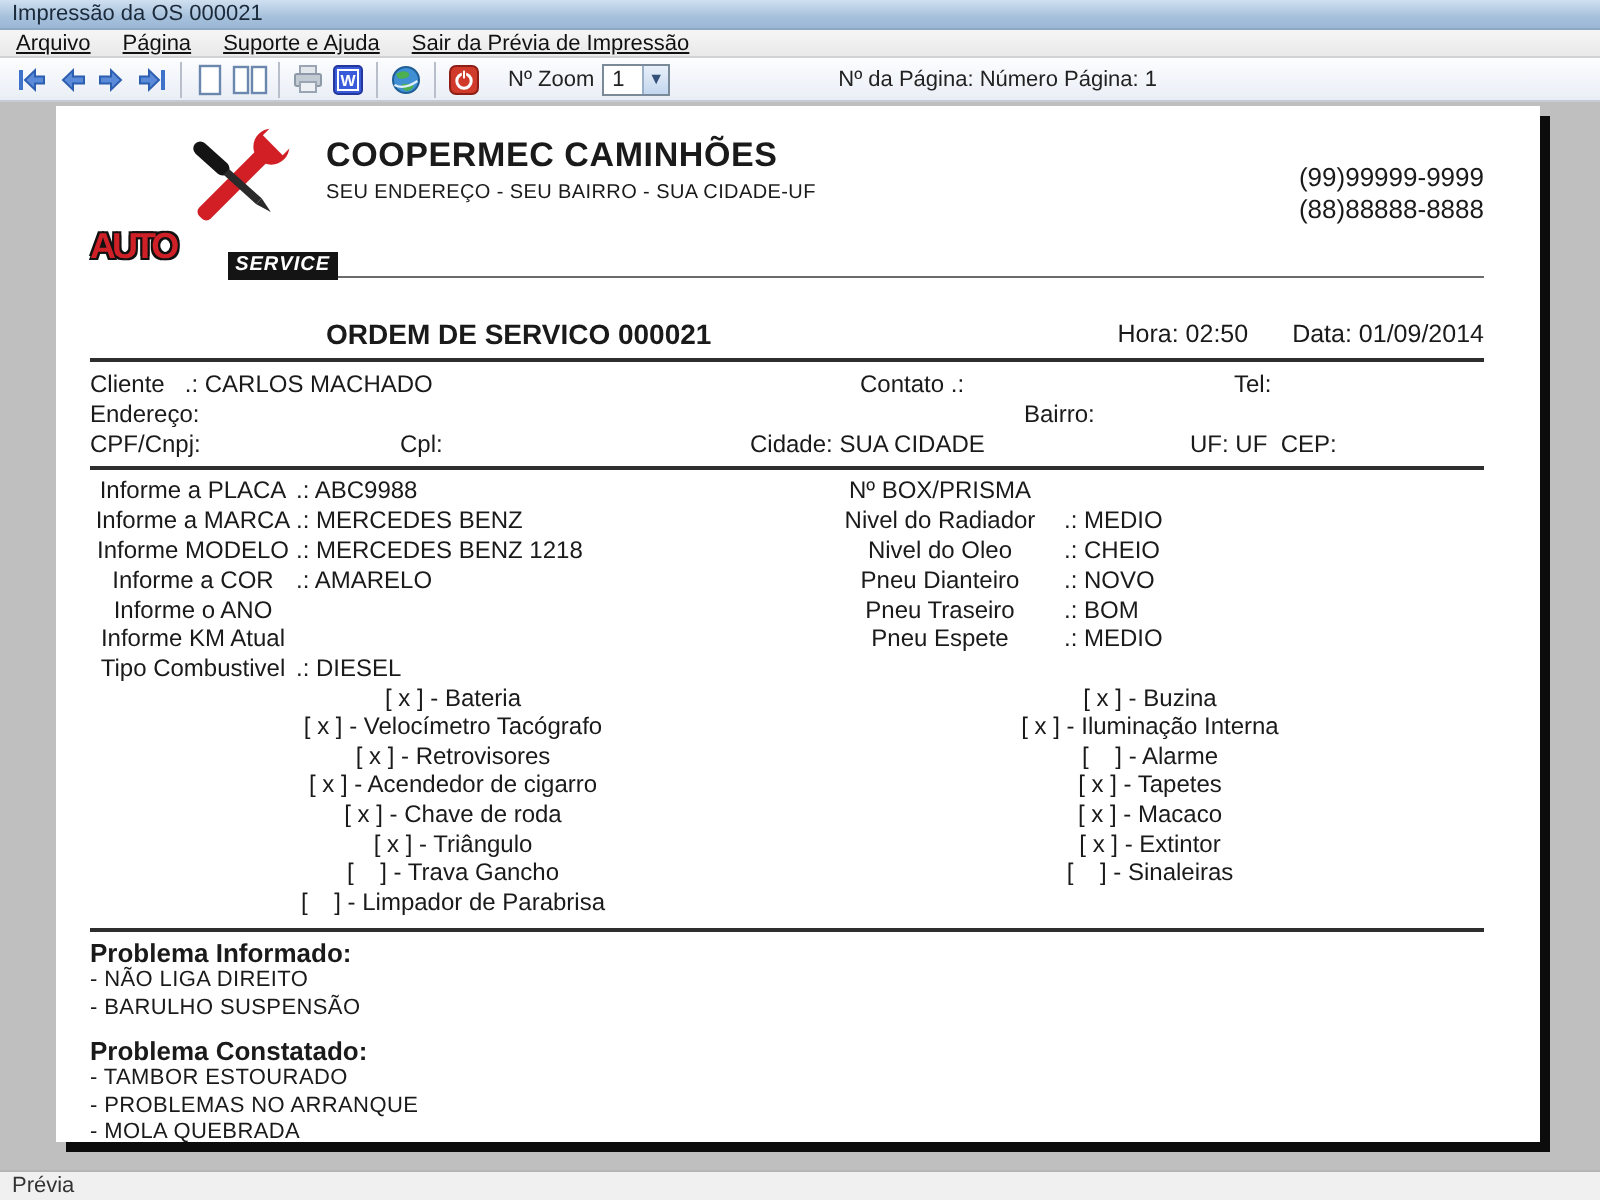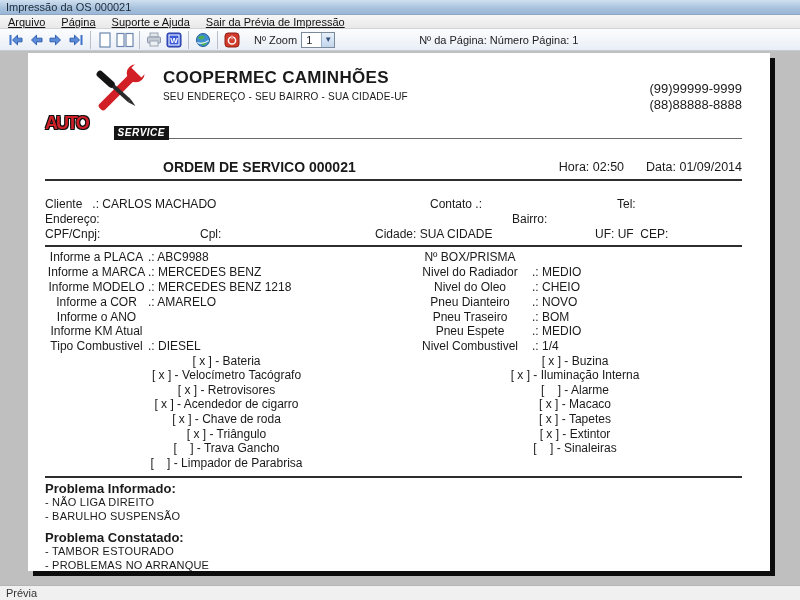--- a/index.html
+++ b/index.html
@@ -43,21 +43,21 @@
   .company-name { font-size:17px; font-weight:bold; letter-spacing:.3px; }
   .company-addr { font-size:10px; margin-top:3px; letter-spacing:.2px; }
   .phones { text-align:right; font-size:13px; line-height:16px; padding-top:13px; }
   .hr1 { border-top:1px solid #6b6b6b; margin-top:2px; }
   .order-row { display:flex; justify-content:space-between; align-items:center; height:24px; }
   .order-title { font-size:14px; font-weight:bold; }
   .order-when { font-size:12.5px; display:flex; gap:22px; }
   .rule { border-top:2px solid #2e2e2e; }
 
   
-  .client { margin-top:16px; font-size:12px; }
+  .client { margin-top:4px; font-size:12px; }
   .crow { position:relative; height:15px; white-space:pre; }
   .crow span { position:absolute; top:0; }
 
   
   .twocol { display:flex; font-size:12px;text-align:center; }
   .col-l { width:363px; flex:none; }
   .col-r { flex:1; }
   .vrow { display:flex; height:14.8px; align-items:center; }
   .vlabel-l { width:103px; flex:none; }
   .vlabel-r { width:124px; flex:none; }
@@ -271,44 +271,40 @@
             <span>.: NOVO</span>
           </div>
         <div class="vrow">
             <span class="vlabel-r">Pneu Traseiro</span>
             <span>.: BOM</span>
           </div>
         <div class="vrow">
             <span class="vlabel-r">Pneu Espete</span>
             <span>.: MEDIO</span>
           </div>
-        <div class="vrow">
-            <span class="vlabel-r">Nivel Combustivel</span>
-            <span>.: 1/4</span>
-          </div>
       </div>
     </div>
 
     <div class="twocol">
       <div class="col-l">
         <div class="ck">[ x ] - Bateria</div>
         <div class="ck">[ x ] - Velocímetro Tacógrafo</div>
         <div class="ck">[ x ] - Retrovisores</div>
         <div class="ck">[ x ] - Acendedor de cigarro</div>
         <div class="ck">[ x ] - Chave de roda</div>
         <div class="ck">[ x ] - Triângulo</div>
         <div class="ck">[    ] - Trava Gancho</div>
         <div class="ck">[    ] - Limpador de Parabrisa</div>
       </div>
       <div class="col-r">
         <div class="ck">[ x ] - Buzina</div>
         <div class="ck">[ x ] - Iluminação Interna</div>
         <div class="ck">[    ] - Alarme</div>
+        <div class="ck">[ x ] - Tapetes</div>
         <div class="ck">[ x ] - Macaco</div>
-        <div class="ck">[ x ] - Tapetes</div>
         <div class="ck">[ x ] - Extintor</div>
         <div class="ck">[    ] - Sinaleiras</div>
       </div>
     </div>
 
     <div class="rule" style="margin-top:6px"></div>
 
     <div style="margin-top:3px">
       <div class="sect-title">Problema Informado:</div>
       <div class="sect-item">- NÃO LIGA DIREITO</div>

